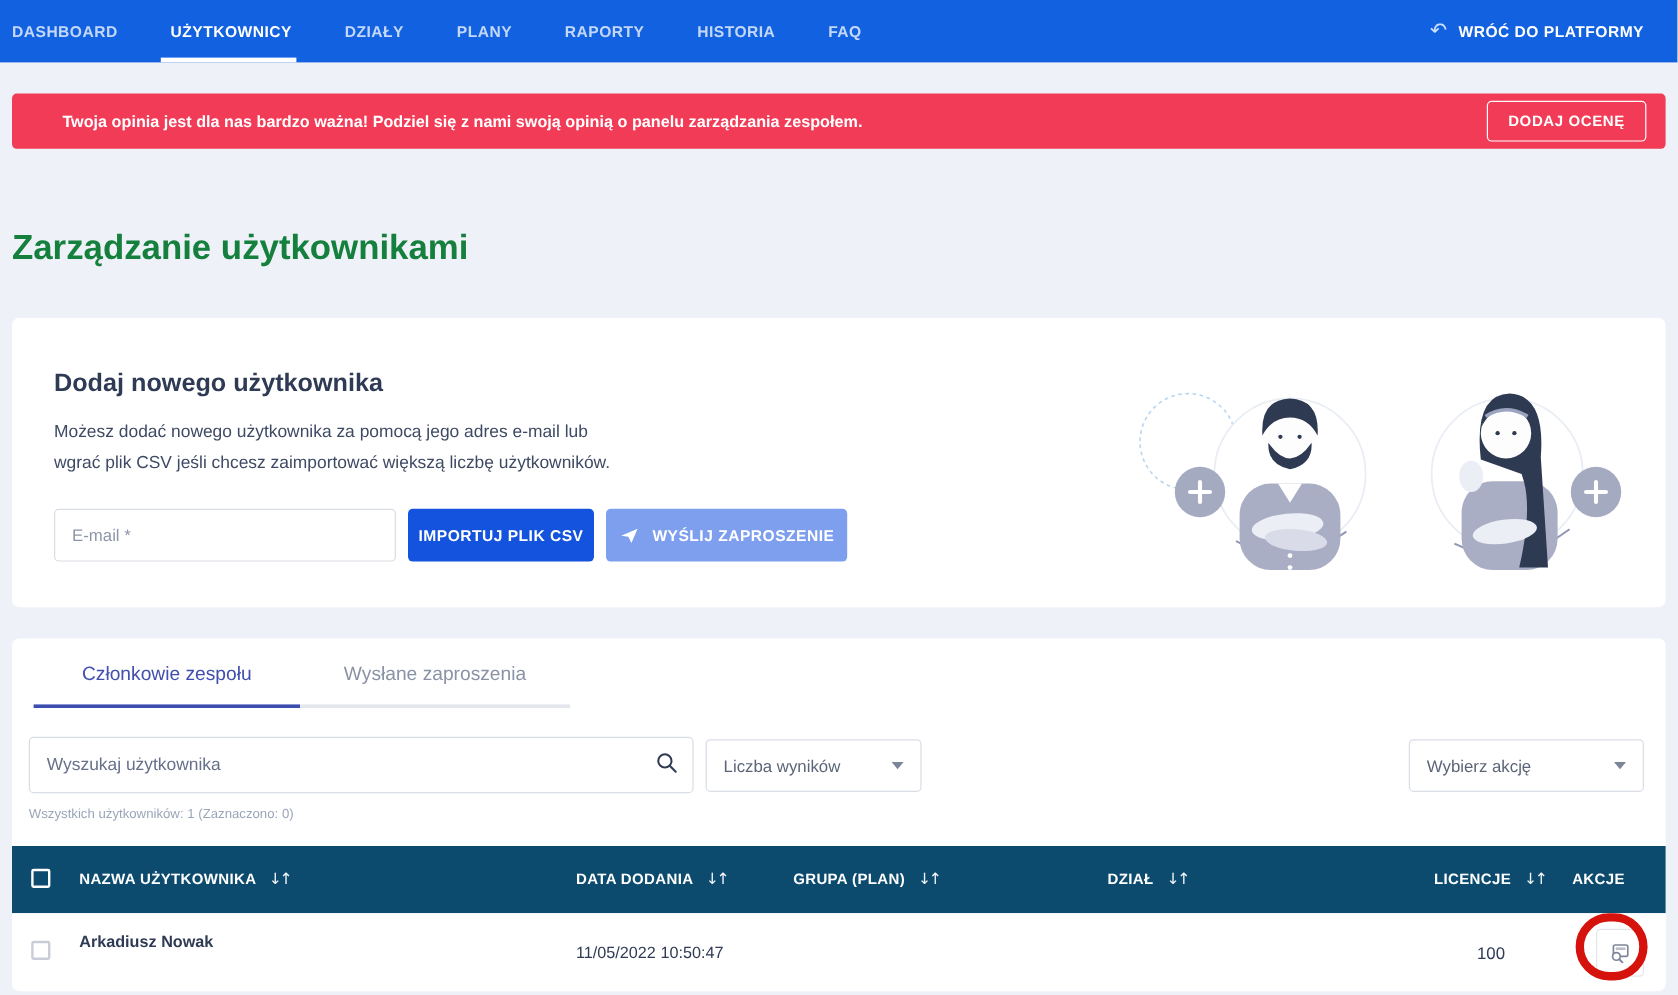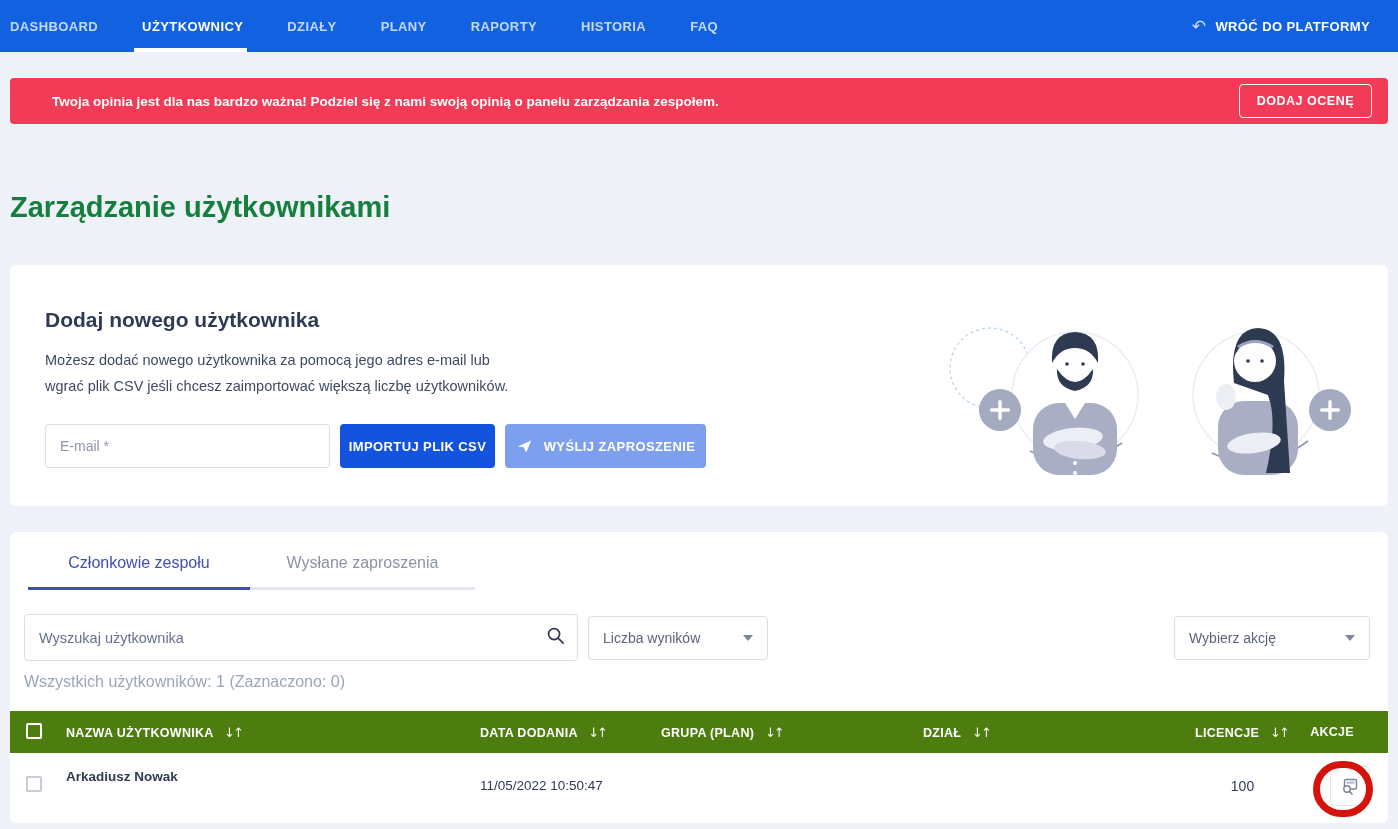--- a/index.html
+++ b/index.html
@@ -98,24 +98,24 @@
     display:flex; align-items:center; padding:0 14px; cursor:pointer;
     font-size:14px; color:#5b6577;
   }
   .select-results { width:180px; margin-left:10px; }
   .select-action { width:196px; margin-left:auto; }
   .caret {
     margin-left:auto; width:0; height:0;
     border-left:5px solid transparent; border-right:5px solid transparent;
     border-top:6px solid #7d8698;
   }
-  .summary { margin:12px 0 0 14px; font-size:16px; color:#9aa6b8; }
+  .summary { margin:12px 0 0 14px; font-size:11px; color:#9aa6b8; }
 
   .thead {
-    margin-top:20px; height:42px; background:#4d7c0f;
+    margin-top:20px; height:56px; background:#0c4a6e;
     display:grid; grid-template-columns:56px 410px 185px 262px 262px 105px 1fr;
     align-items:center; color:#fff; font-size:12.5px; font-weight:700; letter-spacing:.3px;
   }
   .sort {
     font-family:"DejaVu Sans", sans-serif; font-weight:400; font-size:13px;
     margin-left:7px; letter-spacing:-2px; opacity:.95; cursor:pointer;
   }
   .th { white-space:nowrap; }
   .th-date { padding-left:4px; }
   .th-lic { padding-left:10px; }

